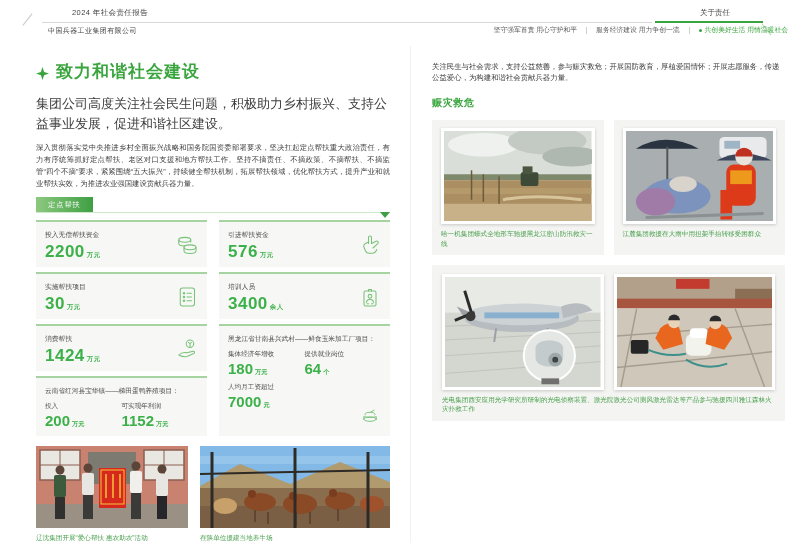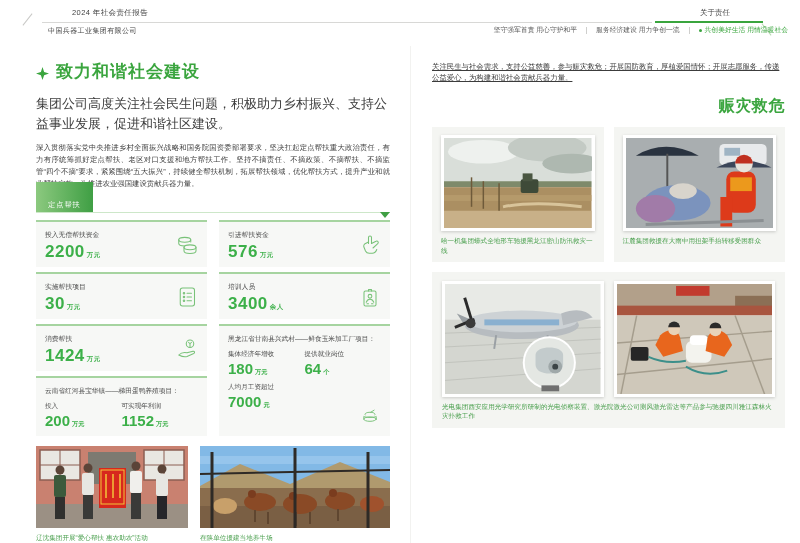--- a/index.html
+++ b/index.html
@@ -25,21 +25,21 @@
   .fold { position:absolute; left:410px; top:46px; bottom:0; width:1px; background:#f2f2f0; }
 
   .main-title { display:flex; align-items:center; gap:7px; margin-top:10px; color:#3aa53e; font-size:17px; font-weight:bold; letter-spacing:1px; }
   .star { width:13px; height:13px; flex:0 0 auto; }
   .intro { margin-top:11px; font-size:13px; color:#3c3c3c; line-height:1.55; }
   .h3 { margin-top:12px; color:#3aa53e; font-size:11.5px; font-weight:bold; letter-spacing:.6px; }
   .body-text { margin-top:8px; font-size:7.4px; color:#3e3e3e; line-height:1.62; text-align:justify; }
 
   
   .tab-row { position:relative; margin-top:9px; height:14px; border-bottom:1px solid #cde7c9; }
-  .tab-badge { position:absolute; left:0; bottom:0; background:linear-gradient(90deg,#8cc97f,#3f9f44); color:#fff; font-size:7.2px; letter-spacing:1px; padding:18px 12px 2px; }
+  .tab-badge { position:absolute; left:0; bottom:0; background:linear-gradient(90deg,#8cc97f,#3f9f44); color:#fff; font-size:7.2px; letter-spacing:1px; padding:3px 12px 2px; }
   .tab-tri { position:absolute; right:0; bottom:-6px; width:0; height:0; border-left:5px solid transparent; border-right:5px solid transparent; border-top:6px solid #3f9f44; }
 
   
   .stats { display:flex; gap:12px; margin-top:7px; }
   .stats-col { flex:1; display:flex; flex-direction:column; gap:5px; }
   .stat-card { position:relative; background:#f7f8f6; padding:8px 9px 7px; border-top:2px solid #a6d4a0; min-height:45px; }
   .stat-label { font-size:6.8px; color:#4c4c4c; }
   .stat-value { margin-top:3px; color:#3cb049; font-size:17px; font-weight:bold; letter-spacing:.5px; line-height:1; }
   .stat-unit { font-size:6.4px; font-weight:bold; color:#3cb049; margin-left:2px; }
   .stat-icon { position:absolute; right:8px; top:50%; transform:translateY(-50%); width:24px; height:24px; }
@@ -296,22 +296,22 @@
               </g>
             <line x1="0" y1="28" x2="190" y2="24" stroke="#2e2a26" stroke-width="2"></line>
           </svg>
         </div>
         <div class="lcaption">在陕单位援建当地养牛场</div>
       </div>
     </div>
   </section>
 
   <section class="page-right">
-    <p class="intro" style="font-size:7.4px;text-decoration:underline;">关注民生与社会需求，支持公益慈善，参与赈灾救危；开展国防教育，厚植爱国情怀；开展志愿服务，传递公益爱心，为构建和谐社会贡献兵器力量。</p>
-    <h3 class="h3" style="font-size:16px;text-align:right;">赈灾救危</h3>
+    <p class="intro" style="font-size:7.4px;">关注民生与社会需求，支持公益慈善，参与赈灾救危；开展国防教育，厚植爱国情怀；开展志愿服务，传递公益爱心，为构建和谐社会贡献兵器力量。</p>
+    <h3 class="h3" style="font-size:10px;">赈灾救危</h3>
 
     <div class="rrow">
       <div class="photo-card">
         <div class="photo-frame">
           <svg viewBox="0 0 150 92" preserveAspectRatio="none">
             <rect width="150" height="50" fill="#d9ded9"></rect>
             <ellipse cx="40" cy="14" rx="36" ry="12" fill="#eef1ee"></ellipse>
               <ellipse cx="105" cy="10" rx="40" ry="14" fill="#c3cac4"></ellipse>
               <ellipse cx="130" cy="26" rx="30" ry="10" fill="#aeb8b0"></ellipse>
             <rect y="44" width="150" height="6" fill="#7e8a6b"></rect>

